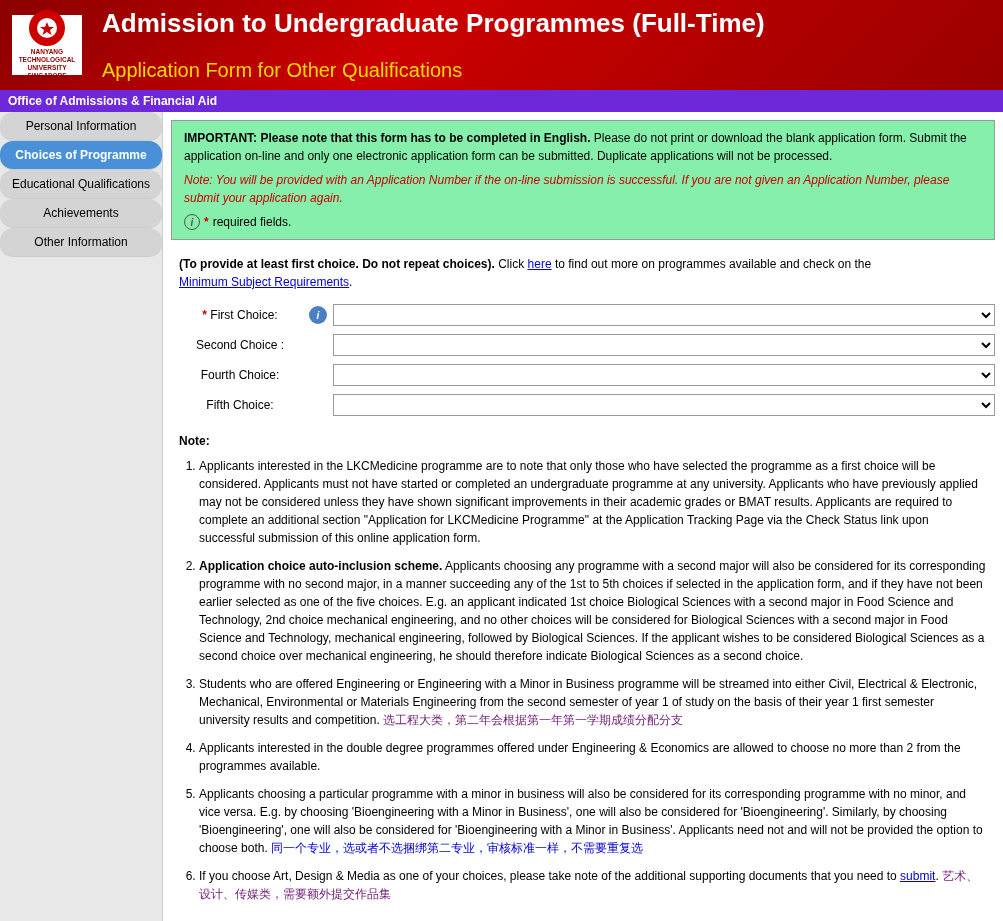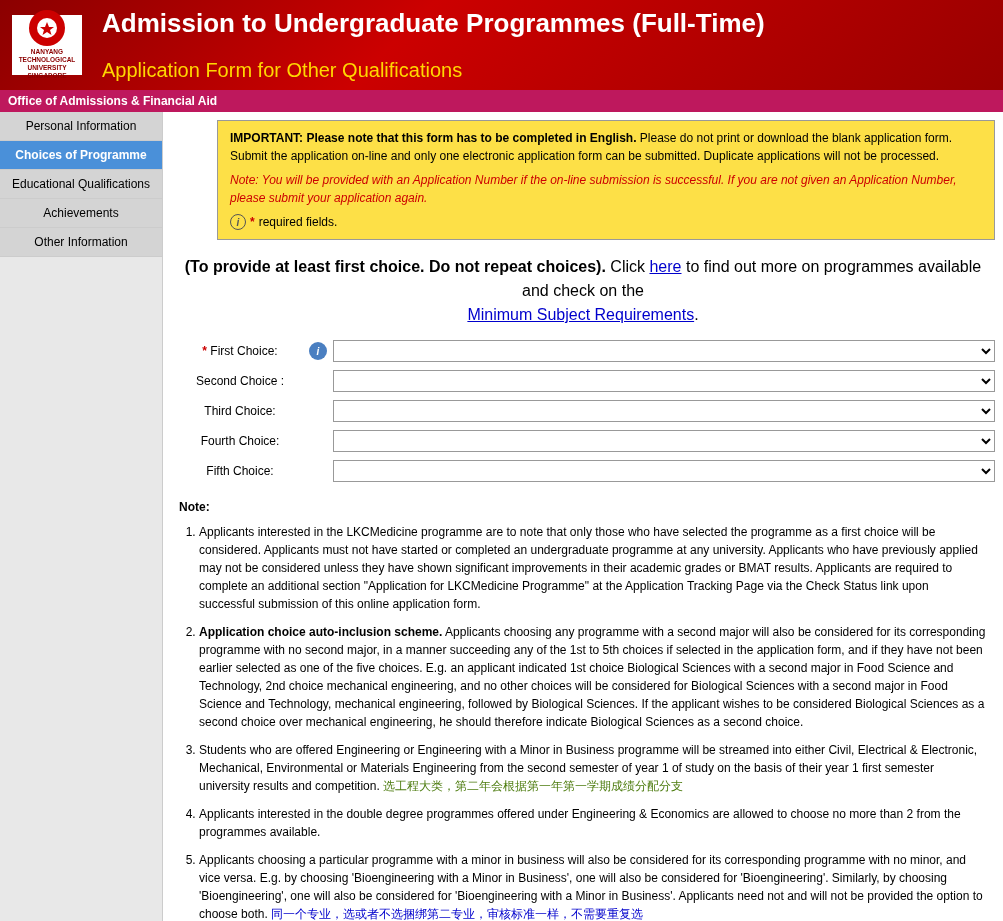--- a/index.html
+++ b/index.html
@@ -43,21 +43,21 @@
     }
     .header-subtitle {
       font-size: 20px;
       color: #ffd700;
       display: block;
       margin-top: 20px;
     }
 
     
     .office-bar {
-      background: #be185d;
+      background: #6d28d9;
       color: #fff;
       padding: 4px 8px;
       font-size: 12px;
       font-weight: bold;
     }
 
     
     .main-layout {
       display: flex;
     }
@@ -72,43 +72,43 @@
     .sidebar-item {
       display: block;
       padding: 7px 10px;
       font-size: 12px;
       text-decoration: none;
       color: #000;
       border-bottom: 1px solid #ccc;
       cursor: pointer;
       text-align: center;
       background: #d4d4d4;
+      border-radius: 13px;
     }
     .sidebar-item.active {
       background: #4a90d9;
       color: #fff;
       font-weight: bold;
     }
 
     
     .content {
       flex: 1;
       padding: 8px;
       background: #fff;
     }
 
     
     .notice-box {
       border: 1px solid #999;
       padding: 8px 12px;
       margin-bottom: 10px;
-      background: #fde047;
+      background: #86efac;
       font-size: 12px;
       line-height: 1.5;
-      margin-left: 46px;
     }
     .notice-box .important {
       font-weight: bold;
     }
     .notice-box .red-note {
       color: #cc0000;
       font-style: italic;
     }
     .notice-box .required-info {
       margin-top: 6px;
@@ -134,25 +134,24 @@
     
     .section-header {
       background: #2255aa;
       color: #fff;
       font-size: 14px;
       font-weight: bold;
       padding: 5px 8px;
       margin-bottom: 0;
     }
     .section-subtext {
-      font-size: 16px;
+      font-size: 12px;
       padding: 5px 8px;
       margin-bottom: 8px;
       line-height: 1.5;
-      text-align: center;
     }
     .section-subtext a { color: #0000cc; }
 
     
     .choice-table {
       width: 100%;
       margin-bottom: 16px;
     }
     .choice-row {
       display: flex;
@@ -202,21 +201,21 @@
       margin-bottom: 7px;
     }
     .notes-section ol {
       padding-left: 20px;
     }
     .notes-section li {
       margin-bottom: 10px;
     }
     .notes-section li b { font-weight: bold; }
     .notes-section a { color: #0000cc; }
-    .notes-section .cn-red { color: #4d7c0f; }
+    .notes-section .cn-red { color: #701a75; }
     .notes-section .cn-blue { color: #0000cc; }
 
     
     .ntu-logo-inner {
       display: flex;
       flex-direction: column;
       align-items: center;
     }
     .ntu-logo-emblem {
       width: 36px;
@@ -318,26 +317,20 @@
         </select>
       </div>
 
       <div class="choice-row">
         <div class="choice-label">Second Choice :</div>
         <select class="choice-select" style="margin-left:24px;">
           <option value=""></option>
         </select>
       </div>
 
-      <div class="choice-row">
-        <div class="choice-label">Third Choice:</div>
-        <select class="choice-select" style="margin-left:24px;">
-          <option value=""></option>
-        </select>
-      </div>
 
       <div class="choice-row">
         <div class="choice-label">Fourth Choice:</div>
         <select class="choice-select" style="margin-left:24px;">
           <option value=""></option>
         </select>
       </div>
 
       <div class="choice-row">
         <div class="choice-label">Fifth Choice:</div>

